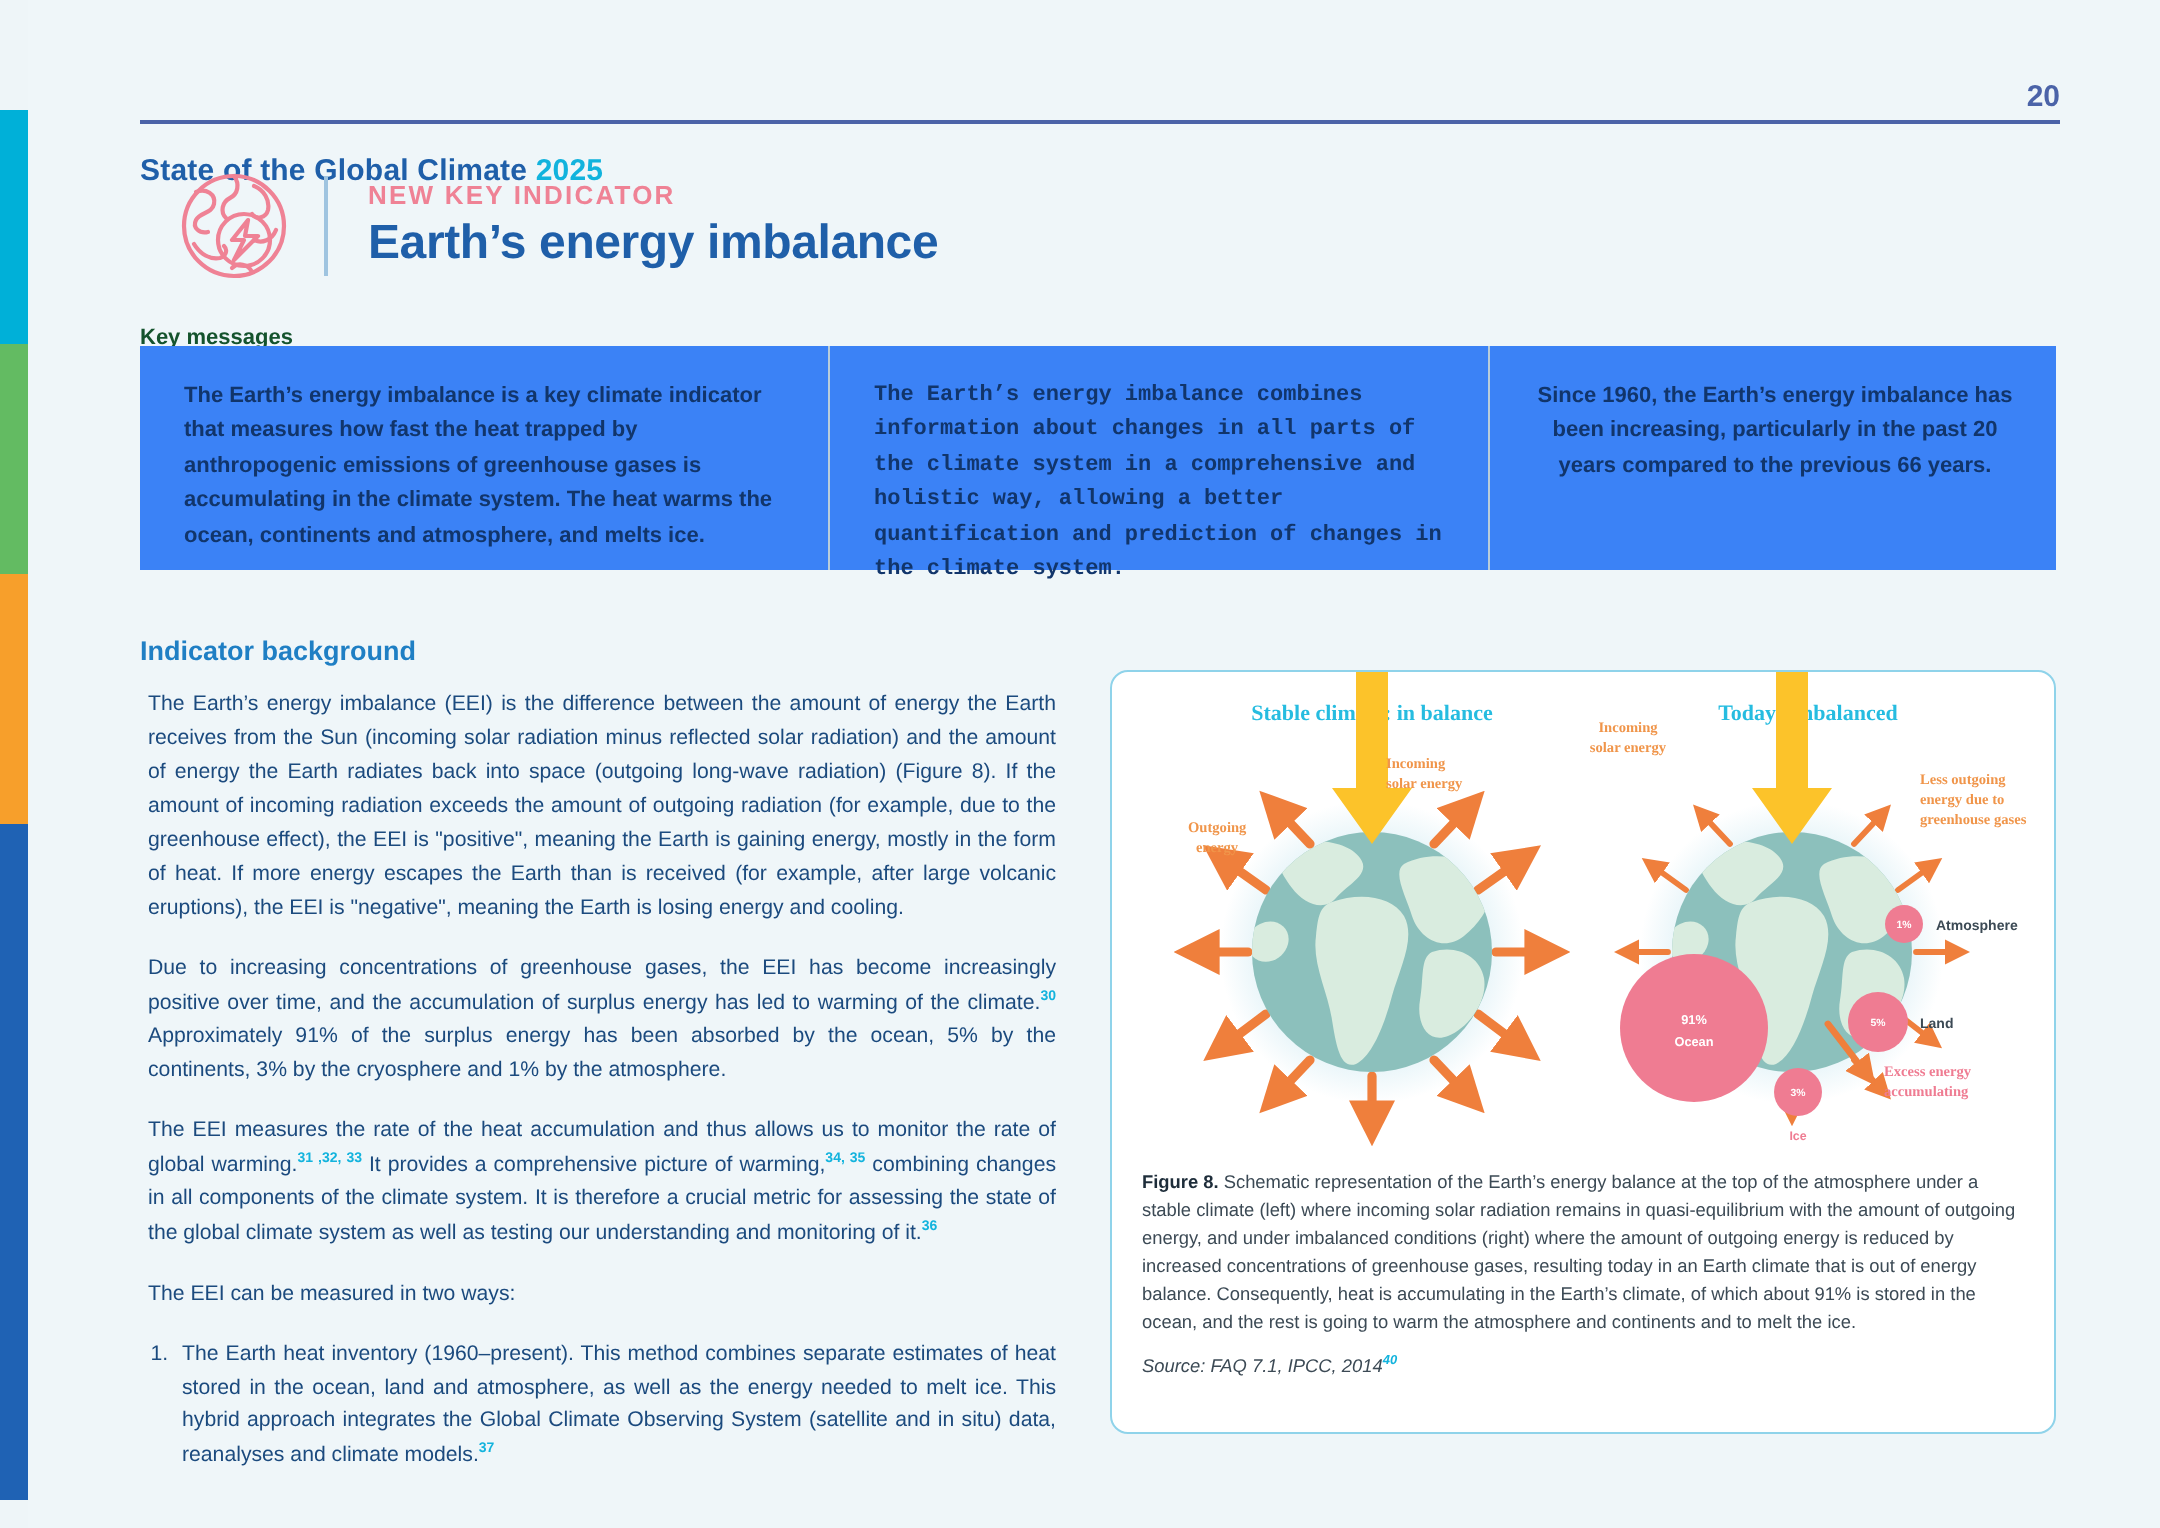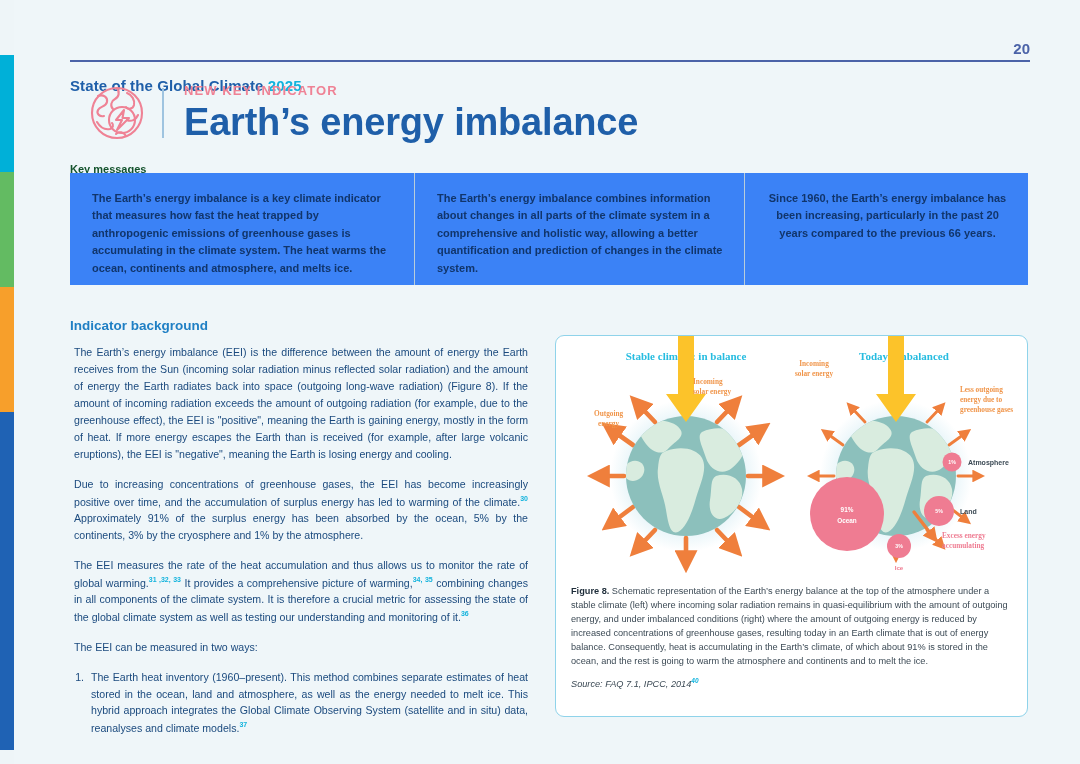--- a/index.html
+++ b/index.html
@@ -41,38 +41,38 @@
 
   
   #title-block { position:absolute; left:72px; top:82px; display:flex; align-items:center; gap:0; }
   #globe-icon { width:62px; height:62px; flex:0 0 62px; }
   #title-divider { width:2px; height:50px; background:#9fc4e0; margin:0 20px 0 14px; }
   #title-text .eyebrow {
     font-size:13px; font-weight:bold; letter-spacing:1.1px;
     color:#ef8295; margin-bottom:3px;
   }
   #title-text .headline {
-    font-size:38px; font-weight:bold; color:#1f5fa9; letter-spacing:-.2px;
+    font-size:24px; font-weight:bold; color:#1f5fa9; letter-spacing:-.2px;
   }
 
   
   #key-messages-heading {
     position:absolute; left:56px; top:163px;
     font-size:11px; font-weight:bold; color:#14532d;
   }
   #key-messages-box {
     position:absolute; left:56px; top:173px; width:958px; height:112px;
     background:#3b82f6; display:flex;
   }
   .km-cell {
     padding:17px 20px 0 22px; font-size:11px; font-weight:bold;
     color:#11356b; line-height:1.58;
   }
   .km-cell.c1 { width:344px; }
-  .km-cell.c2 { width:330px; border-left:1px solid #b9cdda; }
+  .km-cell.c2 { width:330px; border-left:1px solid #b9cdda;font-family:Liberation Mono, monospace; }
   .km-cell.c3 { width:284px; border-left:1px solid #b9cdda;text-align:center; }
 
   
   #bg-heading {
     position:absolute; left:56px; top:318px;
     font-size:13.5px; font-weight:bold; color:#1f7fc4;
   }
   #left-col {
     position:absolute; left:56px; top:344px; width:458px;
     font-size:10.6px; color:#1b4a7e; line-height:1.60; text-align:justify;

